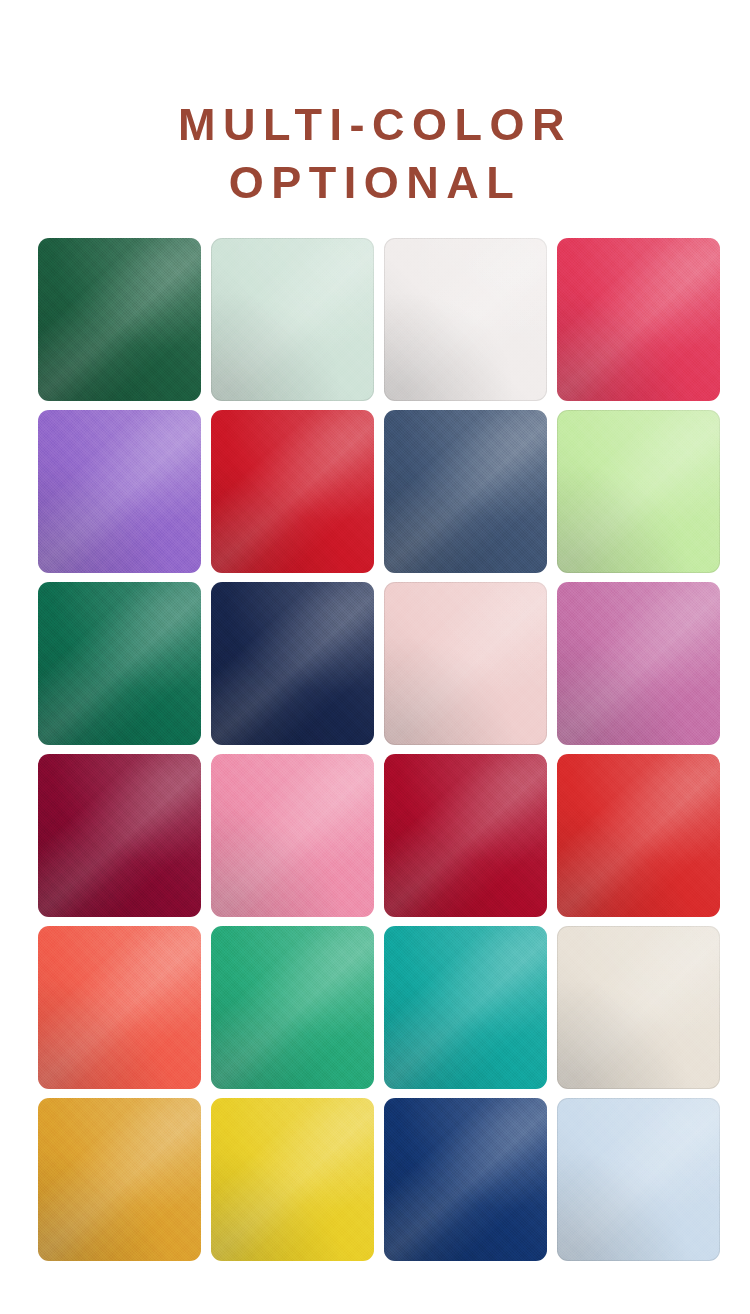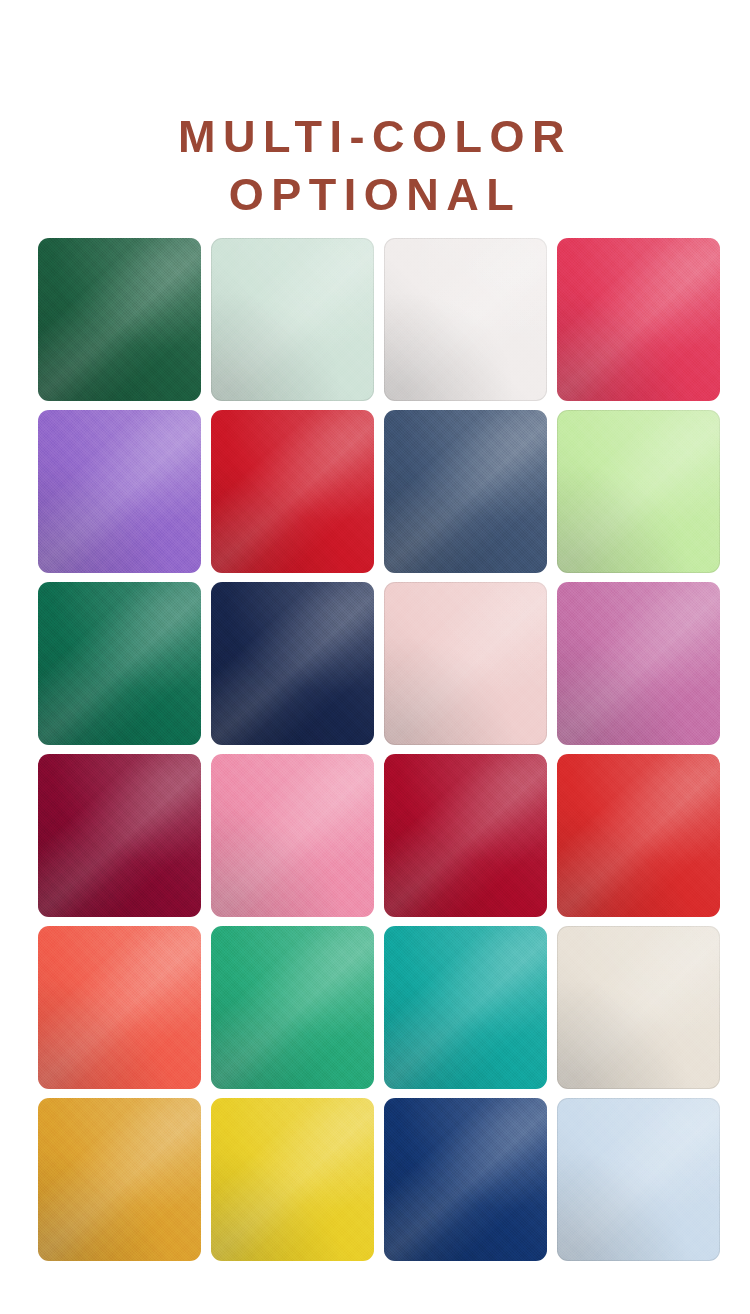--- a/index.html
+++ b/index.html
@@ -16,21 +16,21 @@
     overflow: hidden;
     font-family: "Liberation Sans", "DejaVu Sans", sans-serif;
   }
 
   
   .header {
     padding-top: 96px;
     text-align: center;
   }
   .title {
-    margin: 12px;
+    margin: 0;
     font-family: "Liberation Sans", "DejaVu Sans", sans-serif;
     font-weight: 700;
     font-size: 45px;
     line-height: 1.28;
     letter-spacing: 7.5px;
     color: #9A4735;
     text-transform: uppercase;
     white-space: pre-line;
     padding-left: 0; 
   }

